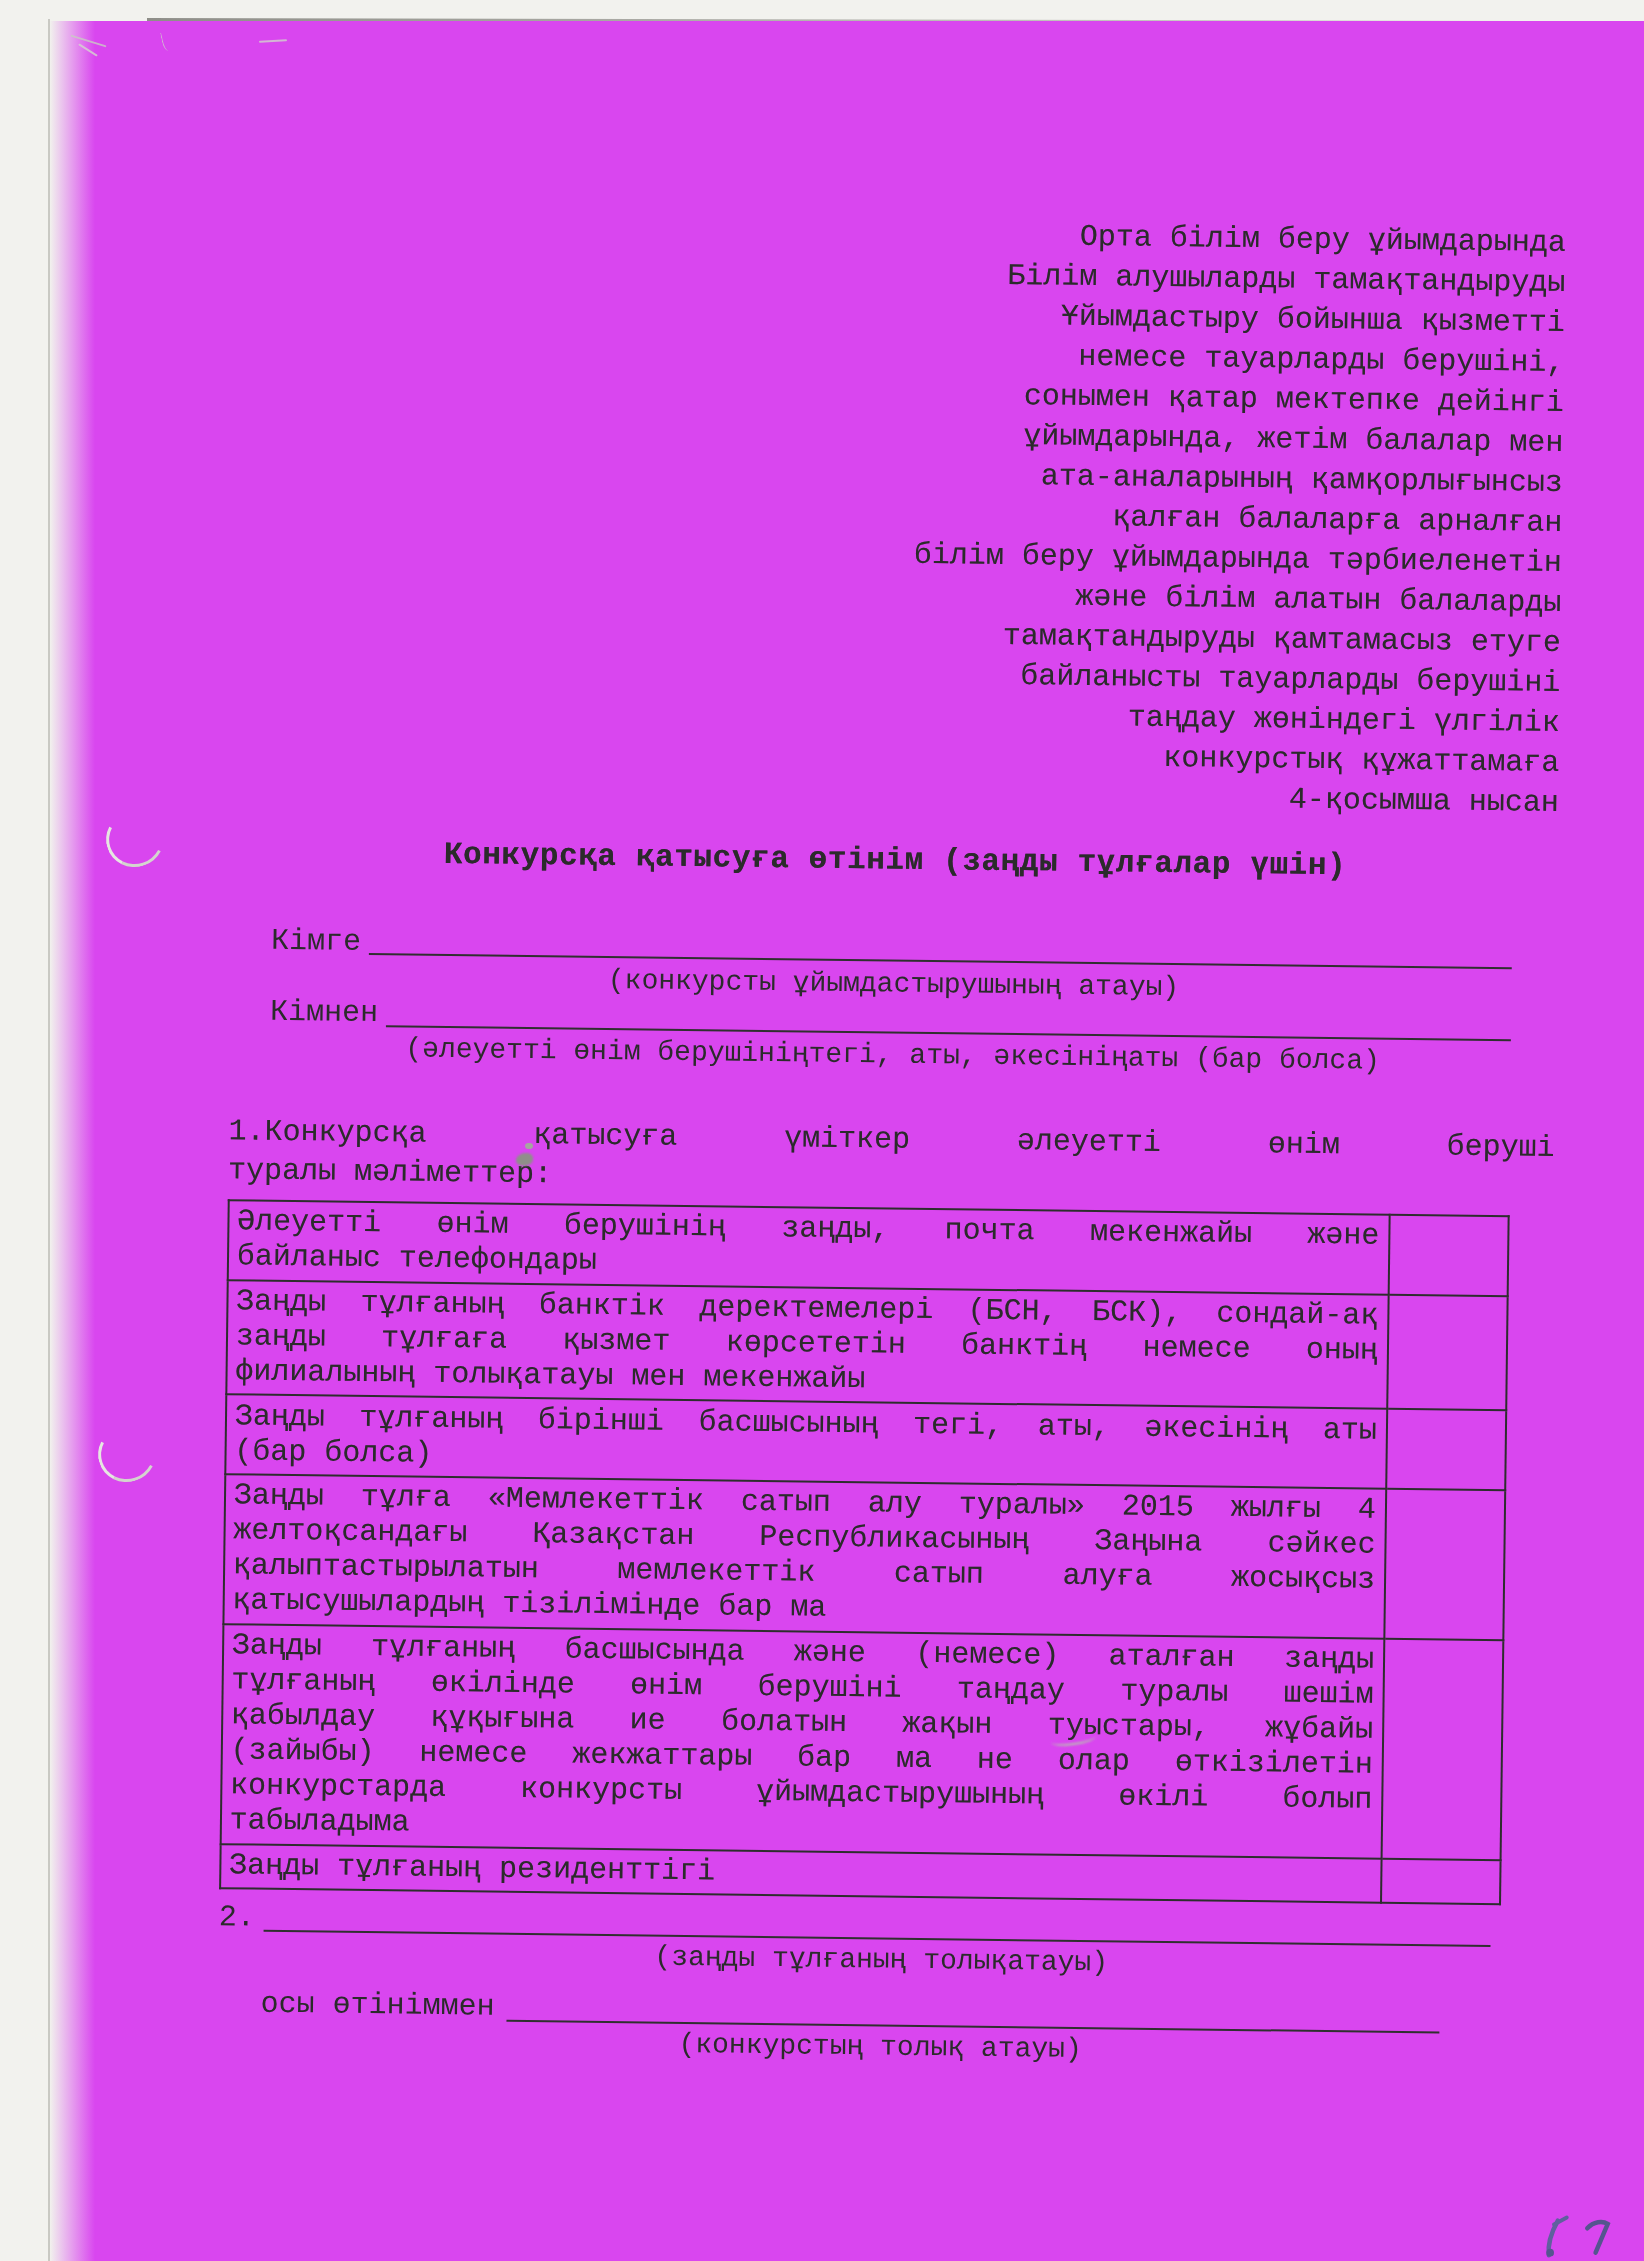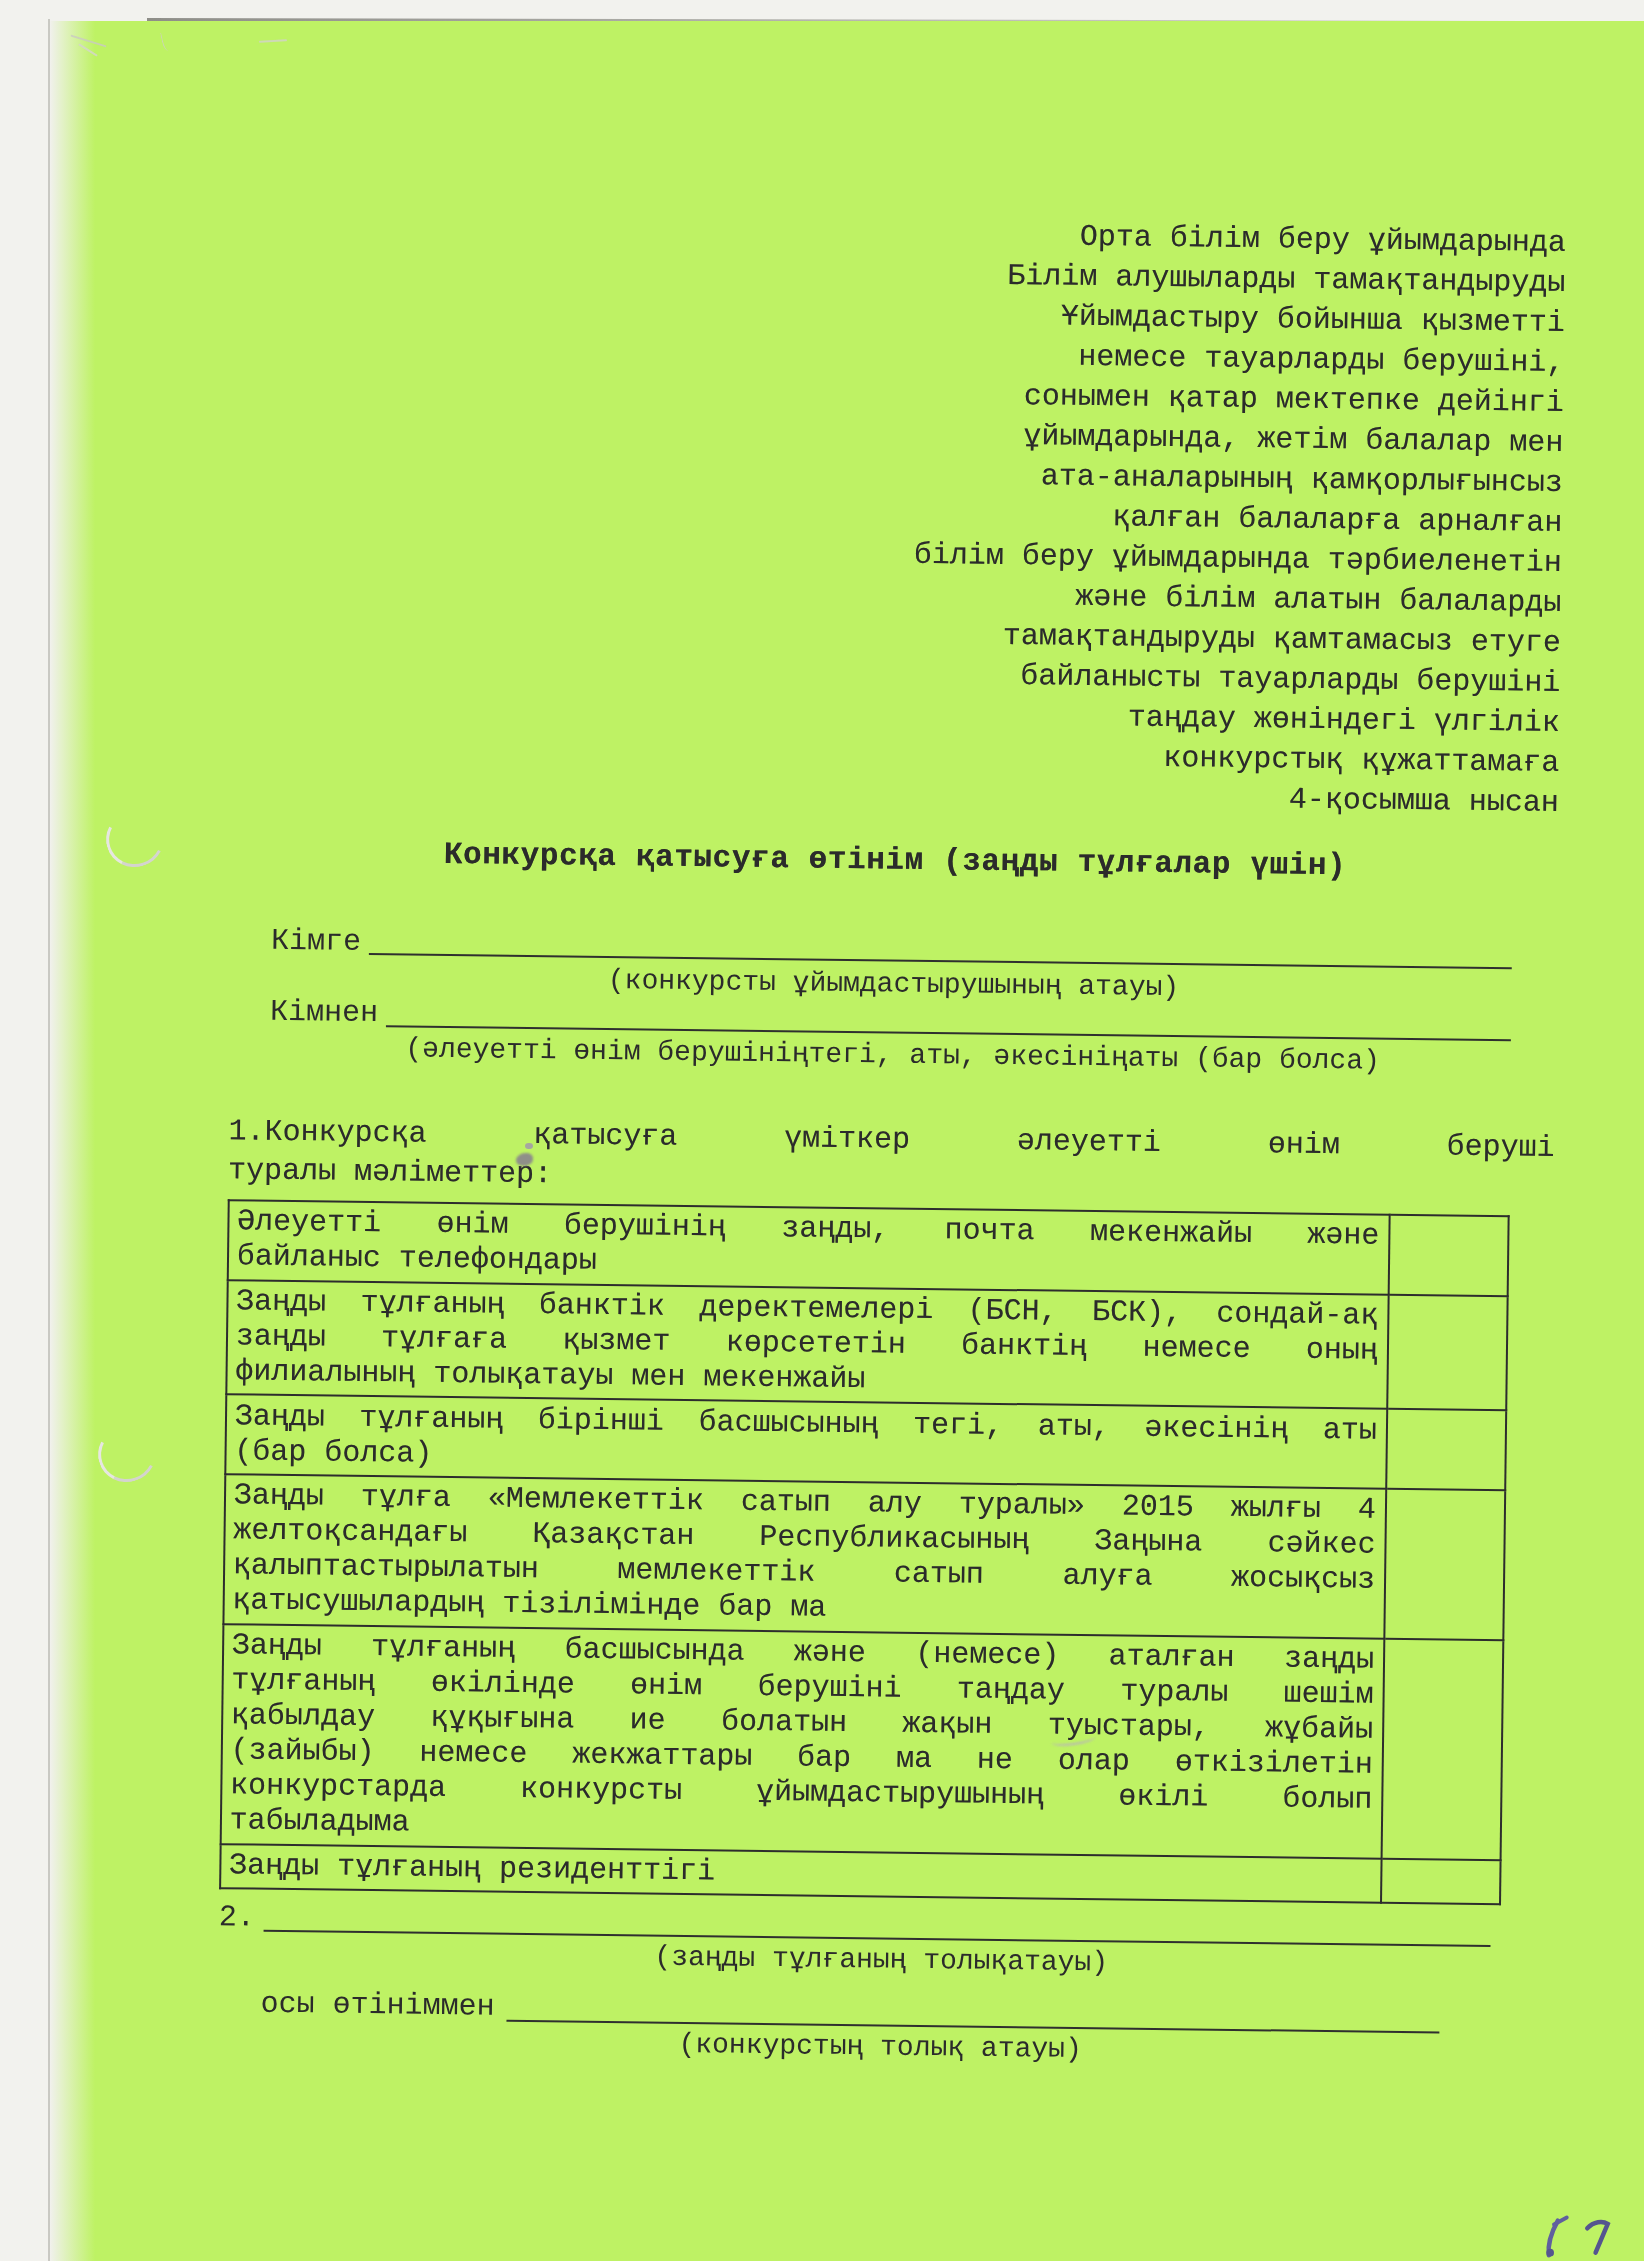--- a/index.html
+++ b/index.html
@@ -4,21 +4,21 @@
 <style>
   html,body{margin:0;padding:0;}
   body{
     width:1644px;height:2261px;position:relative;overflow:hidden;
     background:#f2f2ee;
     font-family:"Liberation Mono","DejaVu Sans Mono",monospace;
     color:#2b2b2b;
   }
   .sheet{
     position:absolute;left:50px;top:20.6px;width:1594px;height:2241px;
-    background:#bef264;overflow:hidden;
+    background:#d946ef;overflow:hidden;
   }
   .sheet::before{
     content:"";position:absolute;left:0;top:0;bottom:0;width:45px;
     background:linear-gradient(90deg,#f1f1ed,rgba(253,253,251,0));
   }
   .edge-left{position:absolute;left:48px;top:19.3px;width:1.9px;height:2242px;background:#c9c9c3;}
   .edge-top{position:absolute;left:147px;top:18px;width:1497px;height:2.6px;
     background:linear-gradient(90deg,#8e8e88,#bdbdb7 55%,#d9d9d3);transform:rotate(0.12deg);transform-origin:left top;}
   .skew{position:absolute;left:0;top:0;width:1594px;transform:rotate(0.72deg);transform-origin:90px 45px;}
   .content{padding:0 76px 0 192px;}

